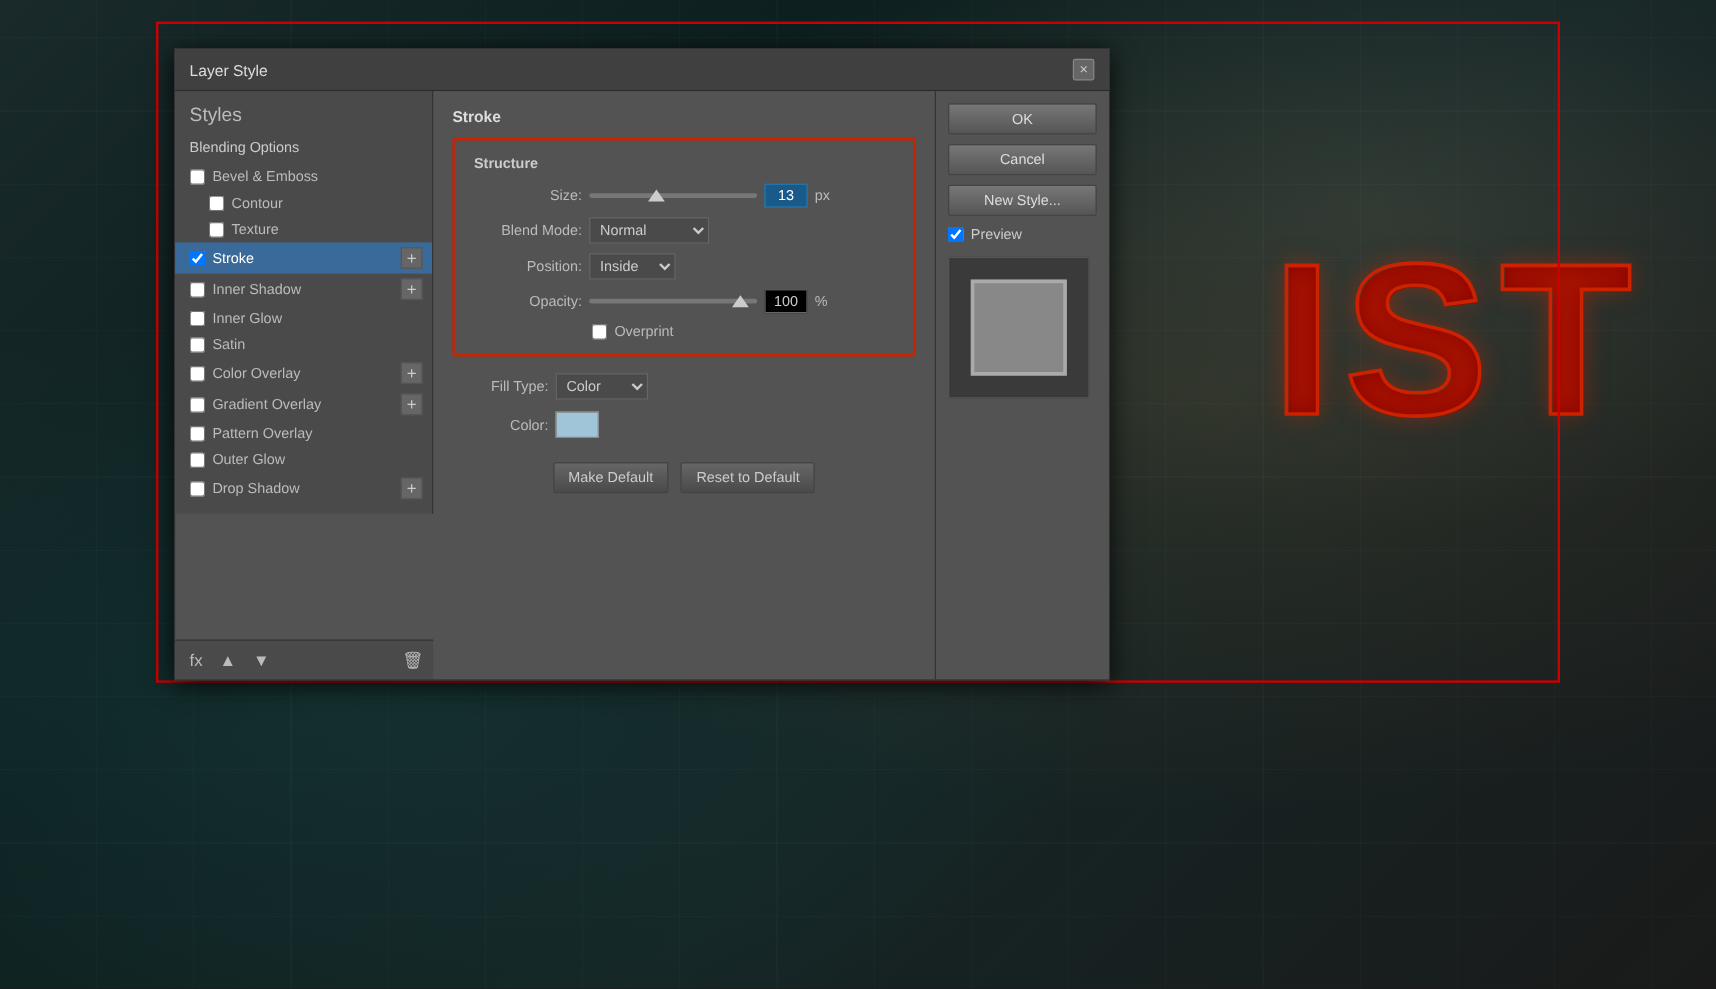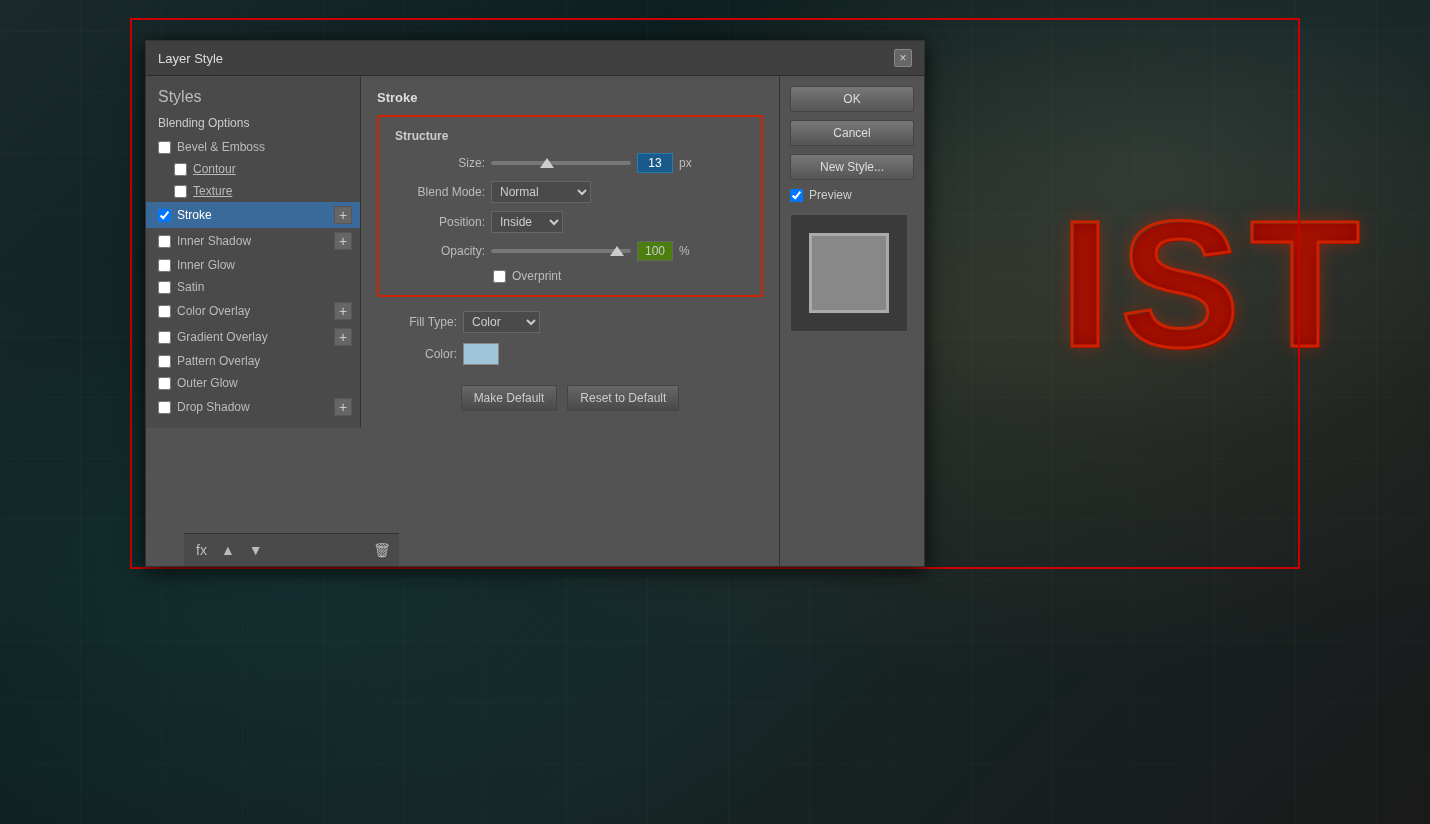--- a/index.html
+++ b/index.html
@@ -155,35 +155,33 @@
       font-size: 14px;
       cursor: pointer;
       display: flex;
       align-items: center;
       justify-content: center;
       line-height: 1;
       margin-left: 4px;
     }
     .sub-item {
       padding-left: 28px;
-      text-decoration: underline;
     }
 
     
     .left-toolbar {
       position: absolute;
       bottom: 0;
       width: 215px;
       background: #4a4a4a;
       border-top: 1px solid #333;
       padding: 6px 8px;
       display: flex;
       align-items: center;
       gap: 6px;
-      margin-left: 38px;
     }
     .toolbar-btn {
       color: #bbb;
       font-size: 14px;
       cursor: pointer;
       padding: 2px 4px;
     }
     .delete-btn {
       margin-left: auto;
       color: #bbb;
@@ -274,21 +272,21 @@
       border: 1px solid #666;
       color: #ccc;
       font-size: 12px;
       padding: 2px 4px;
       cursor: pointer;
       height: 22px;
     }
     .percent-input {
       width: 36px;
       height: 20px;
-      background: #4d7c0f;
+      background: #000000;
       border: 1px solid #666;
       color: #ccc;
       font-size: 12px;
       text-align: center;
     }
 
     .overprint-row {
       display: flex;
       align-items: center;
       margin-left: 98px;

